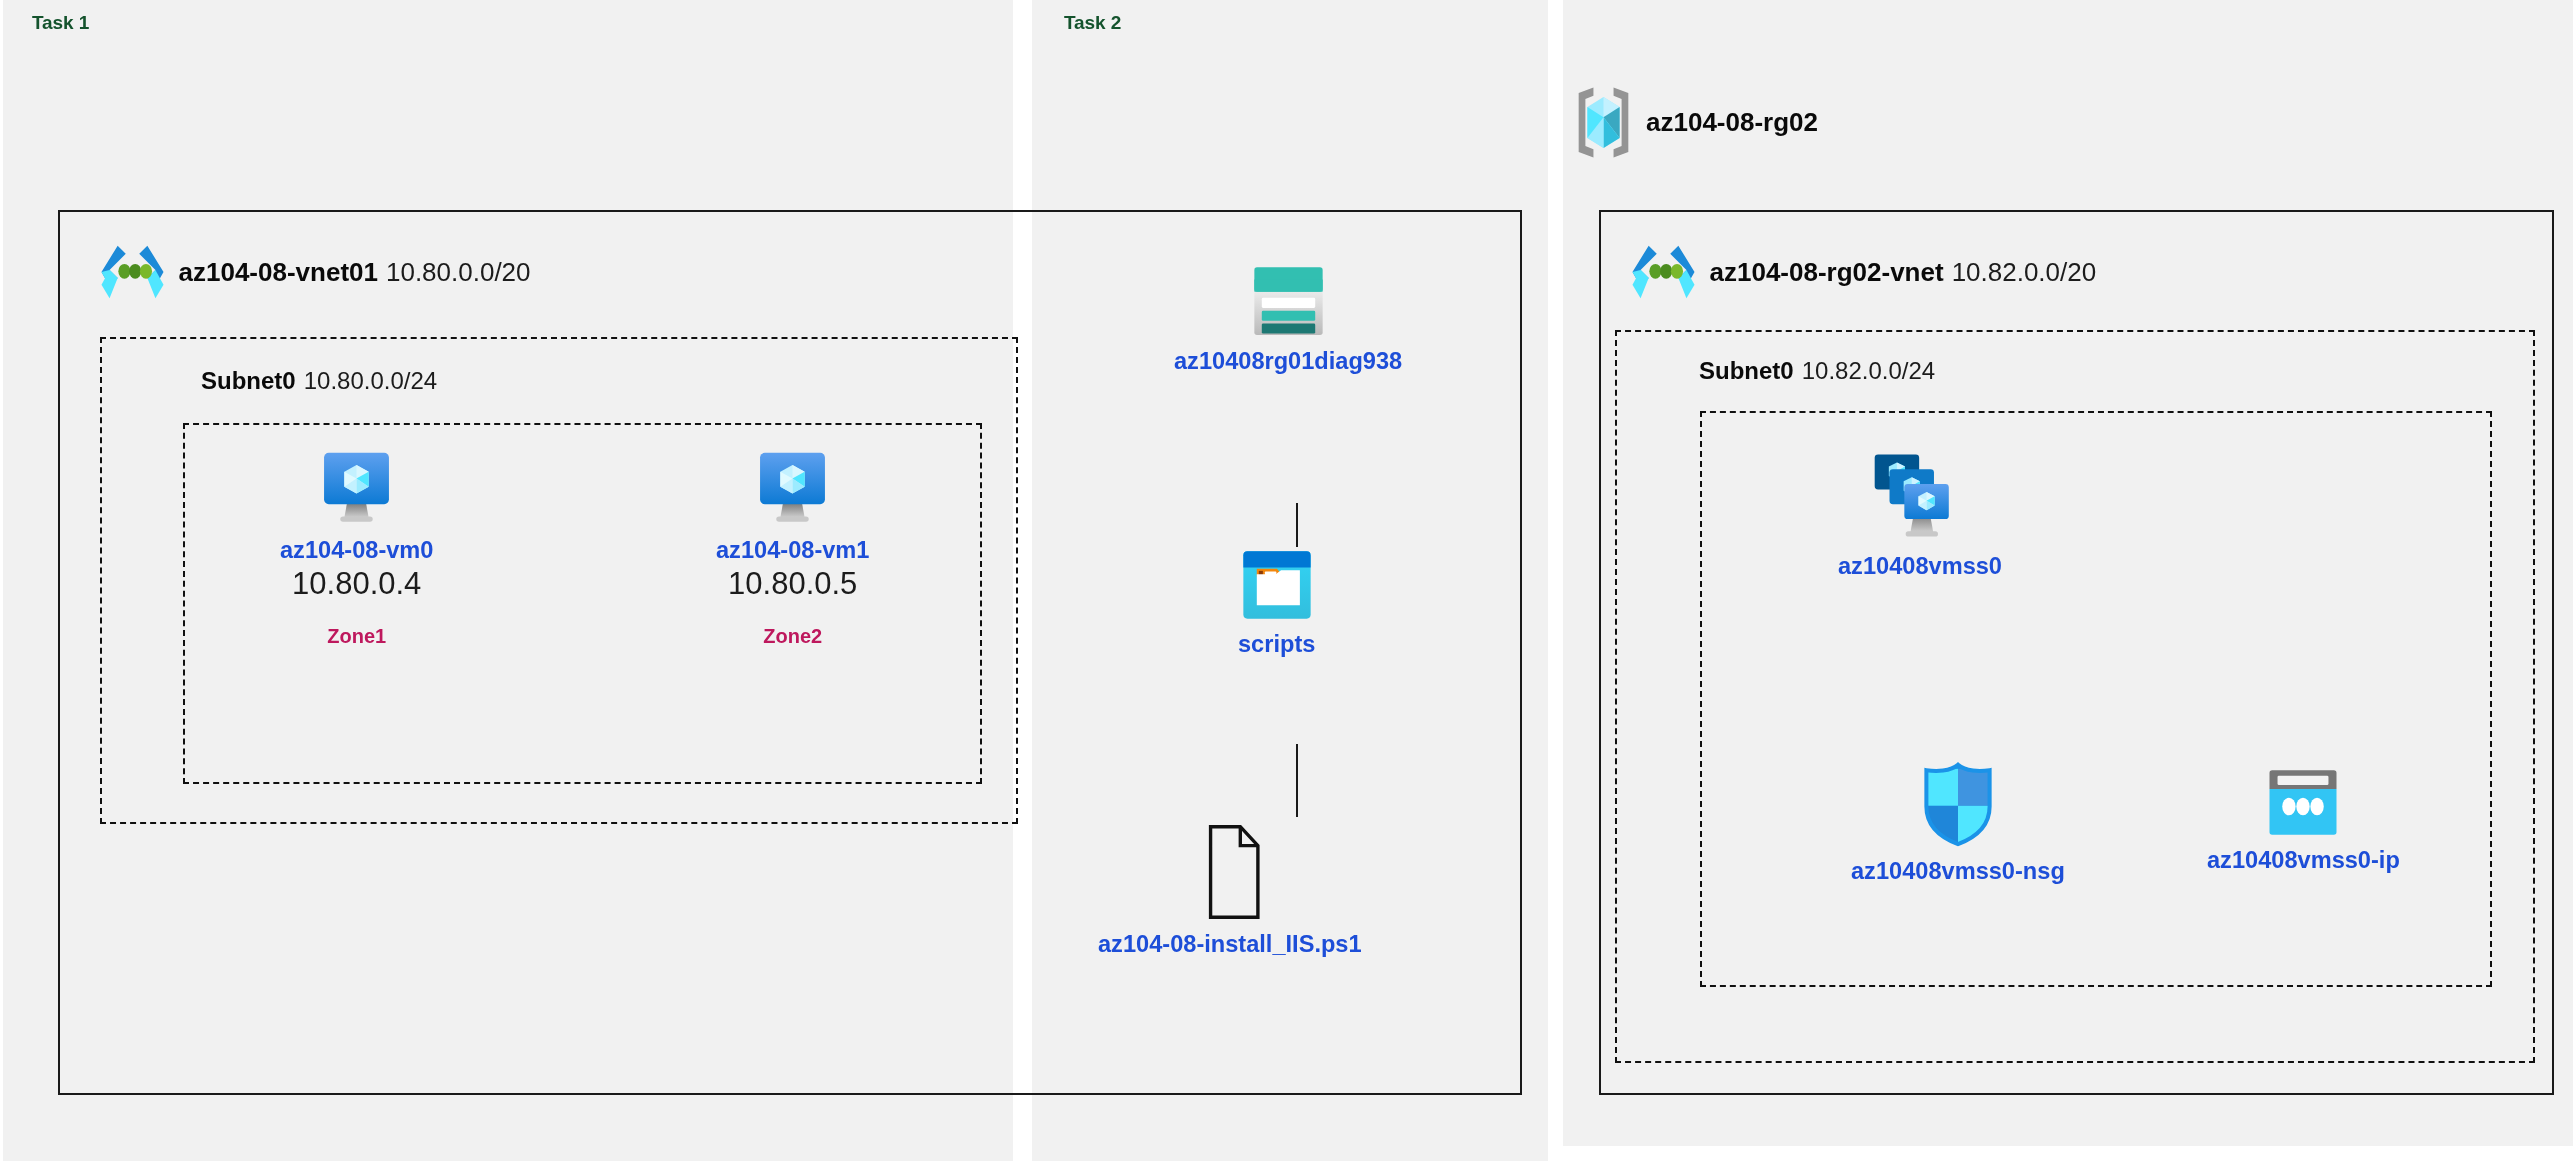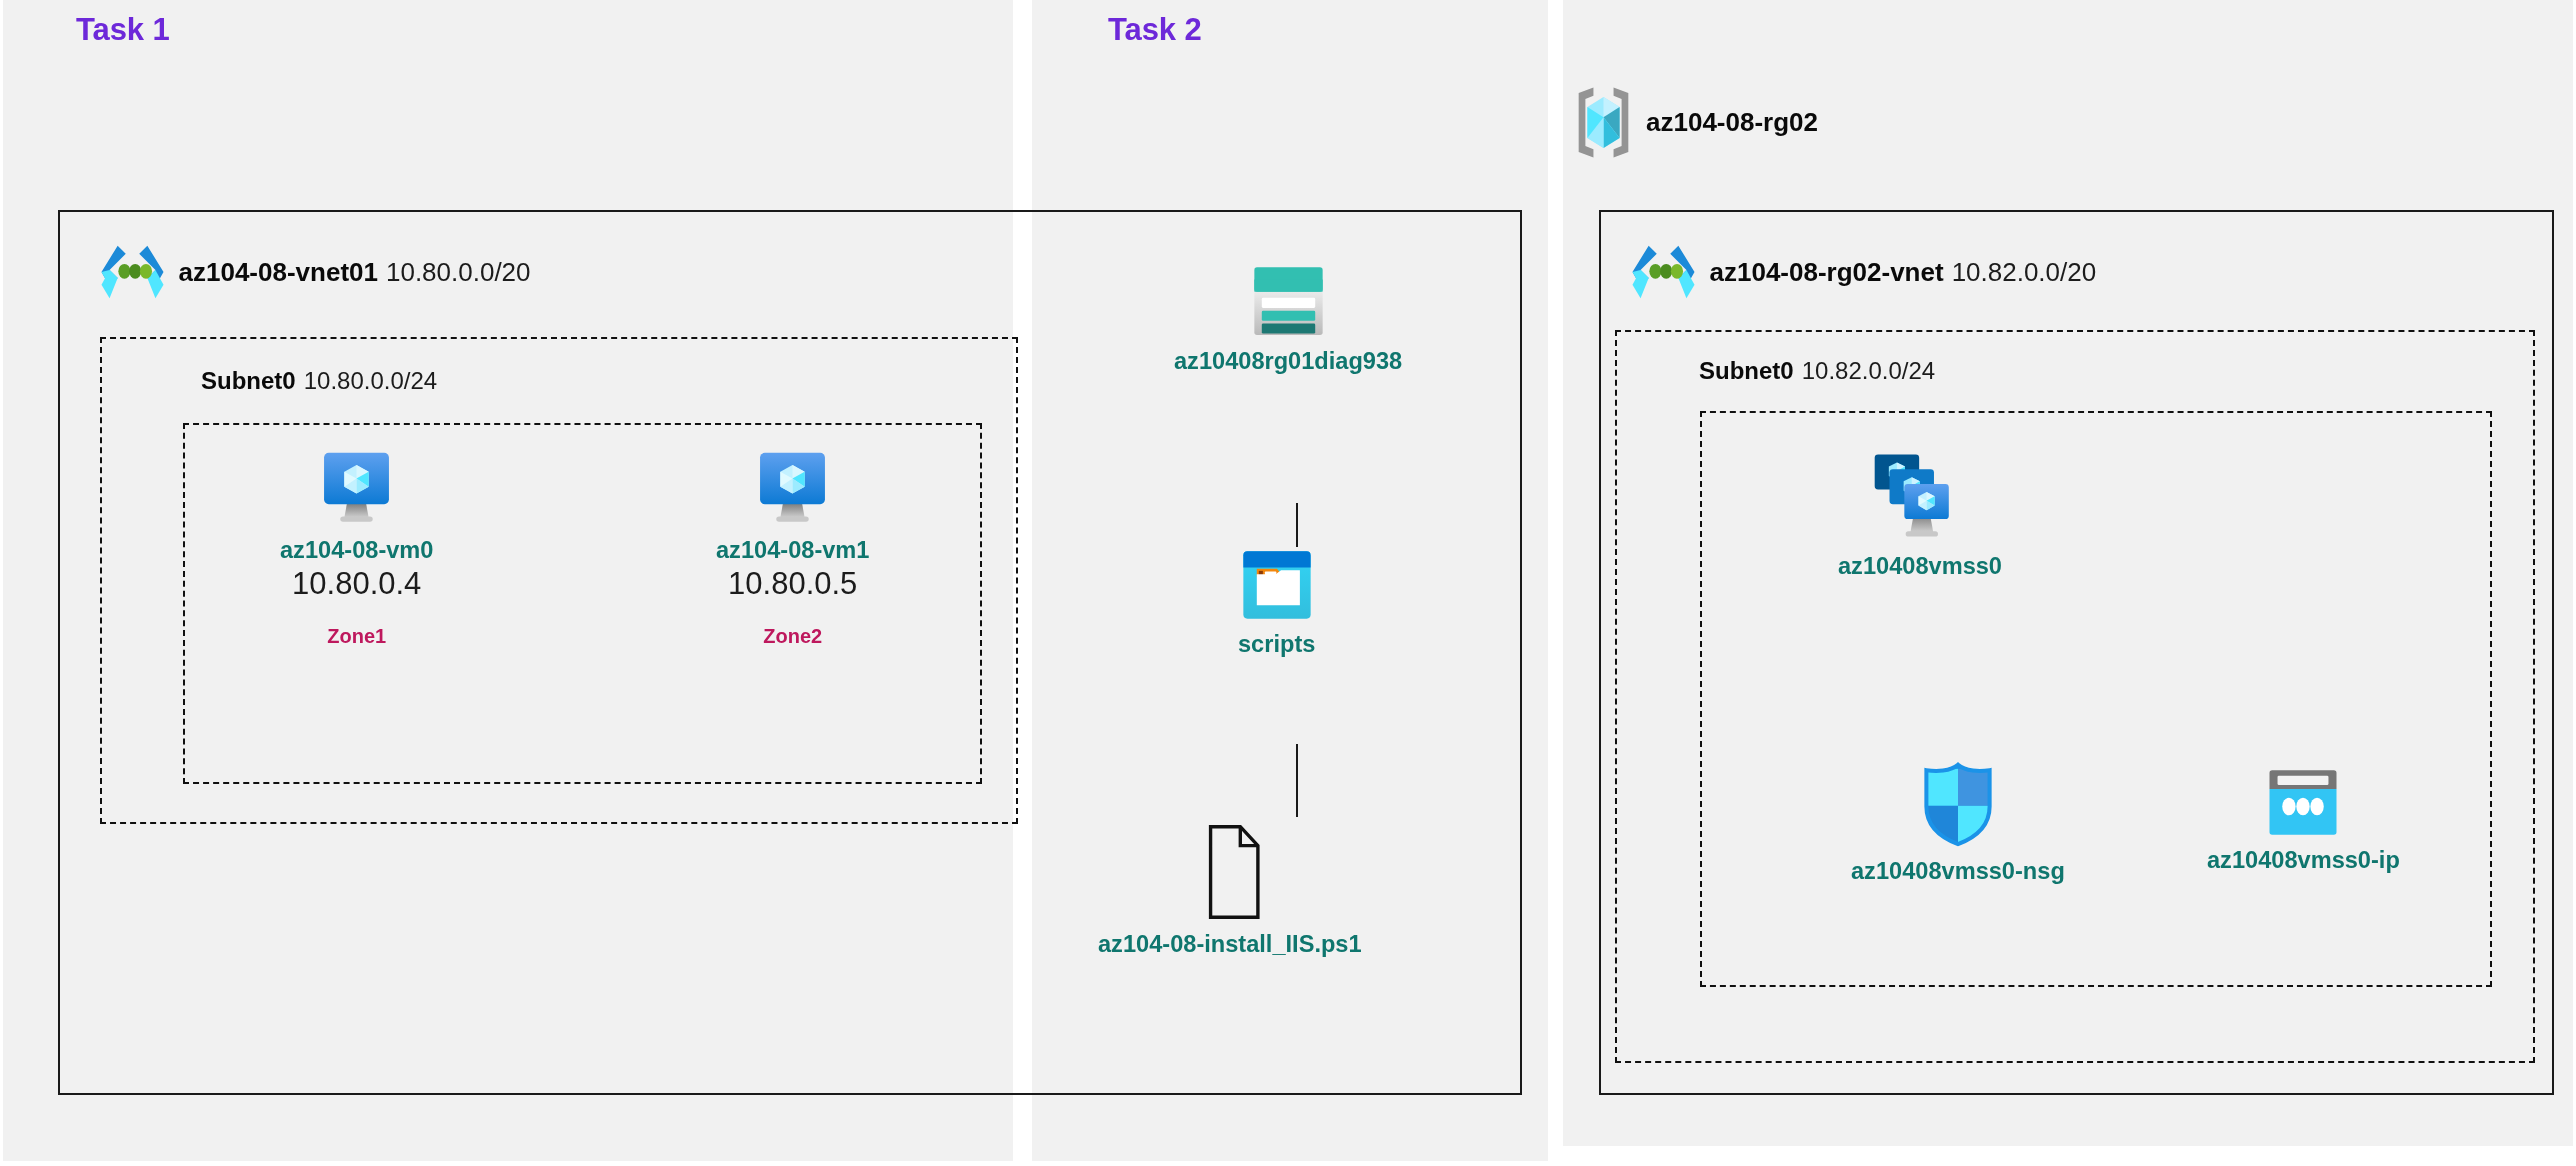--- a/index.html
+++ b/index.html
@@ -28,26 +28,25 @@
     position: absolute;
     background: #f1f1f1;
   }
   #panel-task1 { left: 3.4px;    top: 0px; width: 1010px; height: 1161px; }
   #panel-task2 { left: 1032px; top: 0px; width: 516px;  height: 1161px; }
   #panel-task3 { left: 1563px; top: 0px; width: 1010px; height: 1146px; }
 
   
   .task-heading {
     position: absolute;
-    color: #6d28d9;
+    color: #14532d;
     font-weight: bold;
-    font-size: 31px;
+    font-size: 19px;
     letter-spacing: -0.1px;
     white-space: nowrap;
-    margin-left: 44px;
   }
   #heading-task1 { left: 32px;   top: 12px; }
   #heading-task2 { left: 1064px; top: 12px; }
   #heading-task3 { left: 1574px; top: 12px; }
 
   
   .rg-row {
     position: absolute;
     display: flex;
     align-items: center;
@@ -125,21 +124,21 @@
   .node {
     position: absolute;
     display: flex;
     flex-direction: column;
     align-items: center;
     white-space: nowrap;
   }
   .node .node-title {
     font-size: 23.6px;
     font-weight: bold;
-    color: #0f766e;
+    color: #1d4ed8;
     margin-top: 10.8px;
   }
   .node .node-sub {
     font-size: 31px;
     font-weight: normal;
     color: #1c1c1c;
     margin-top: 2.7px;
   }
   .node .node-zone {
     font-size: 20px;

